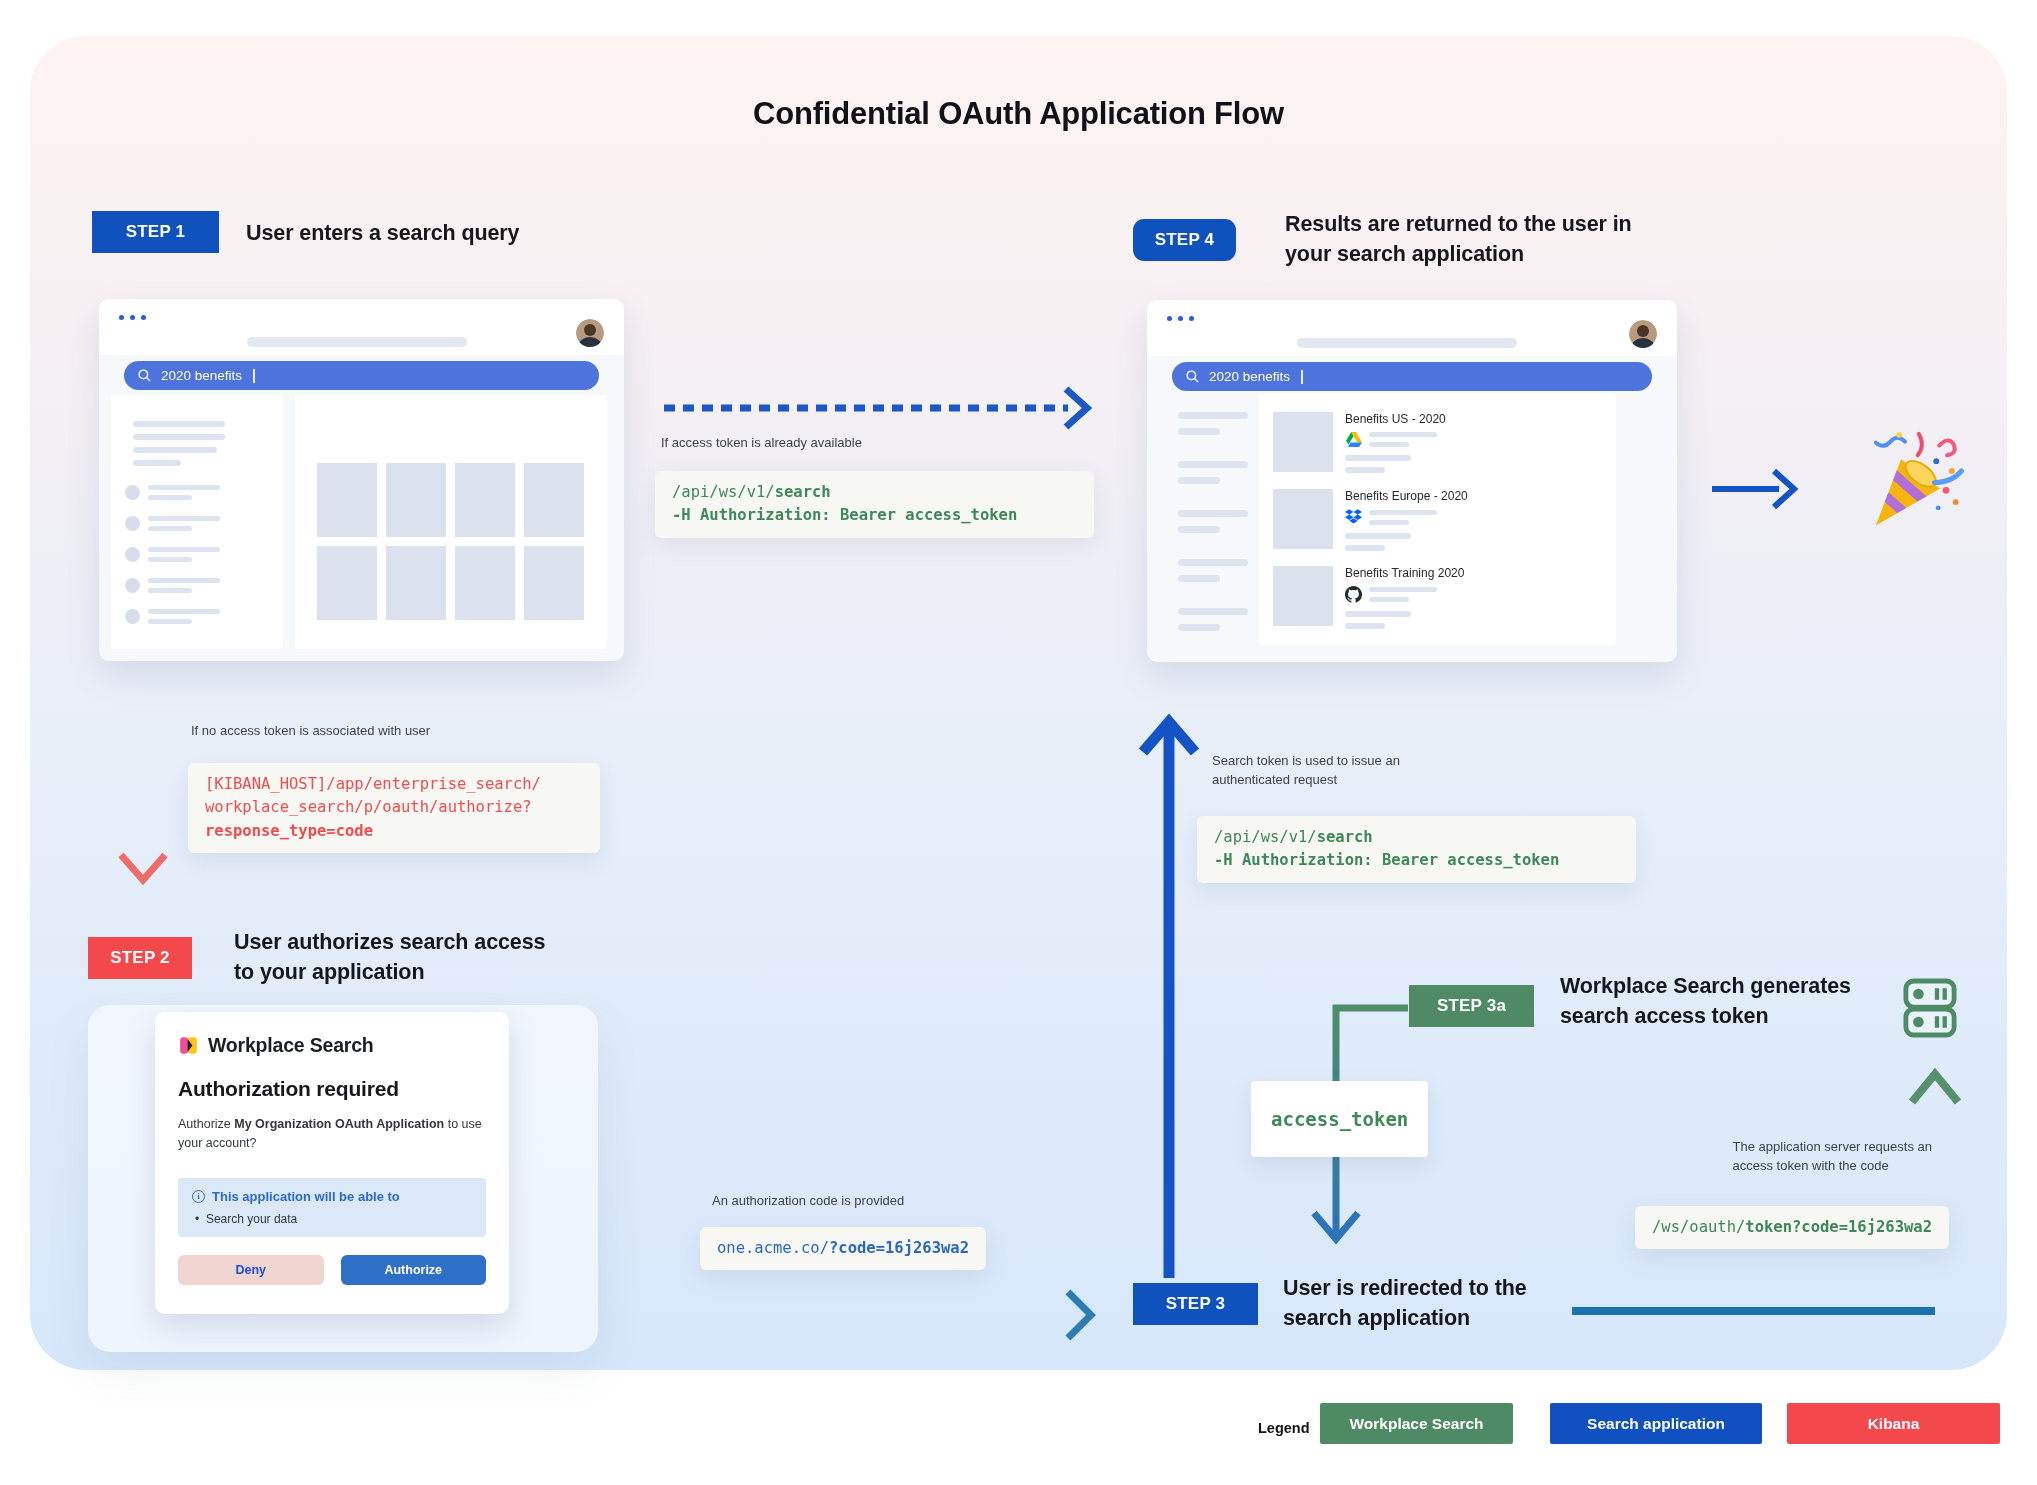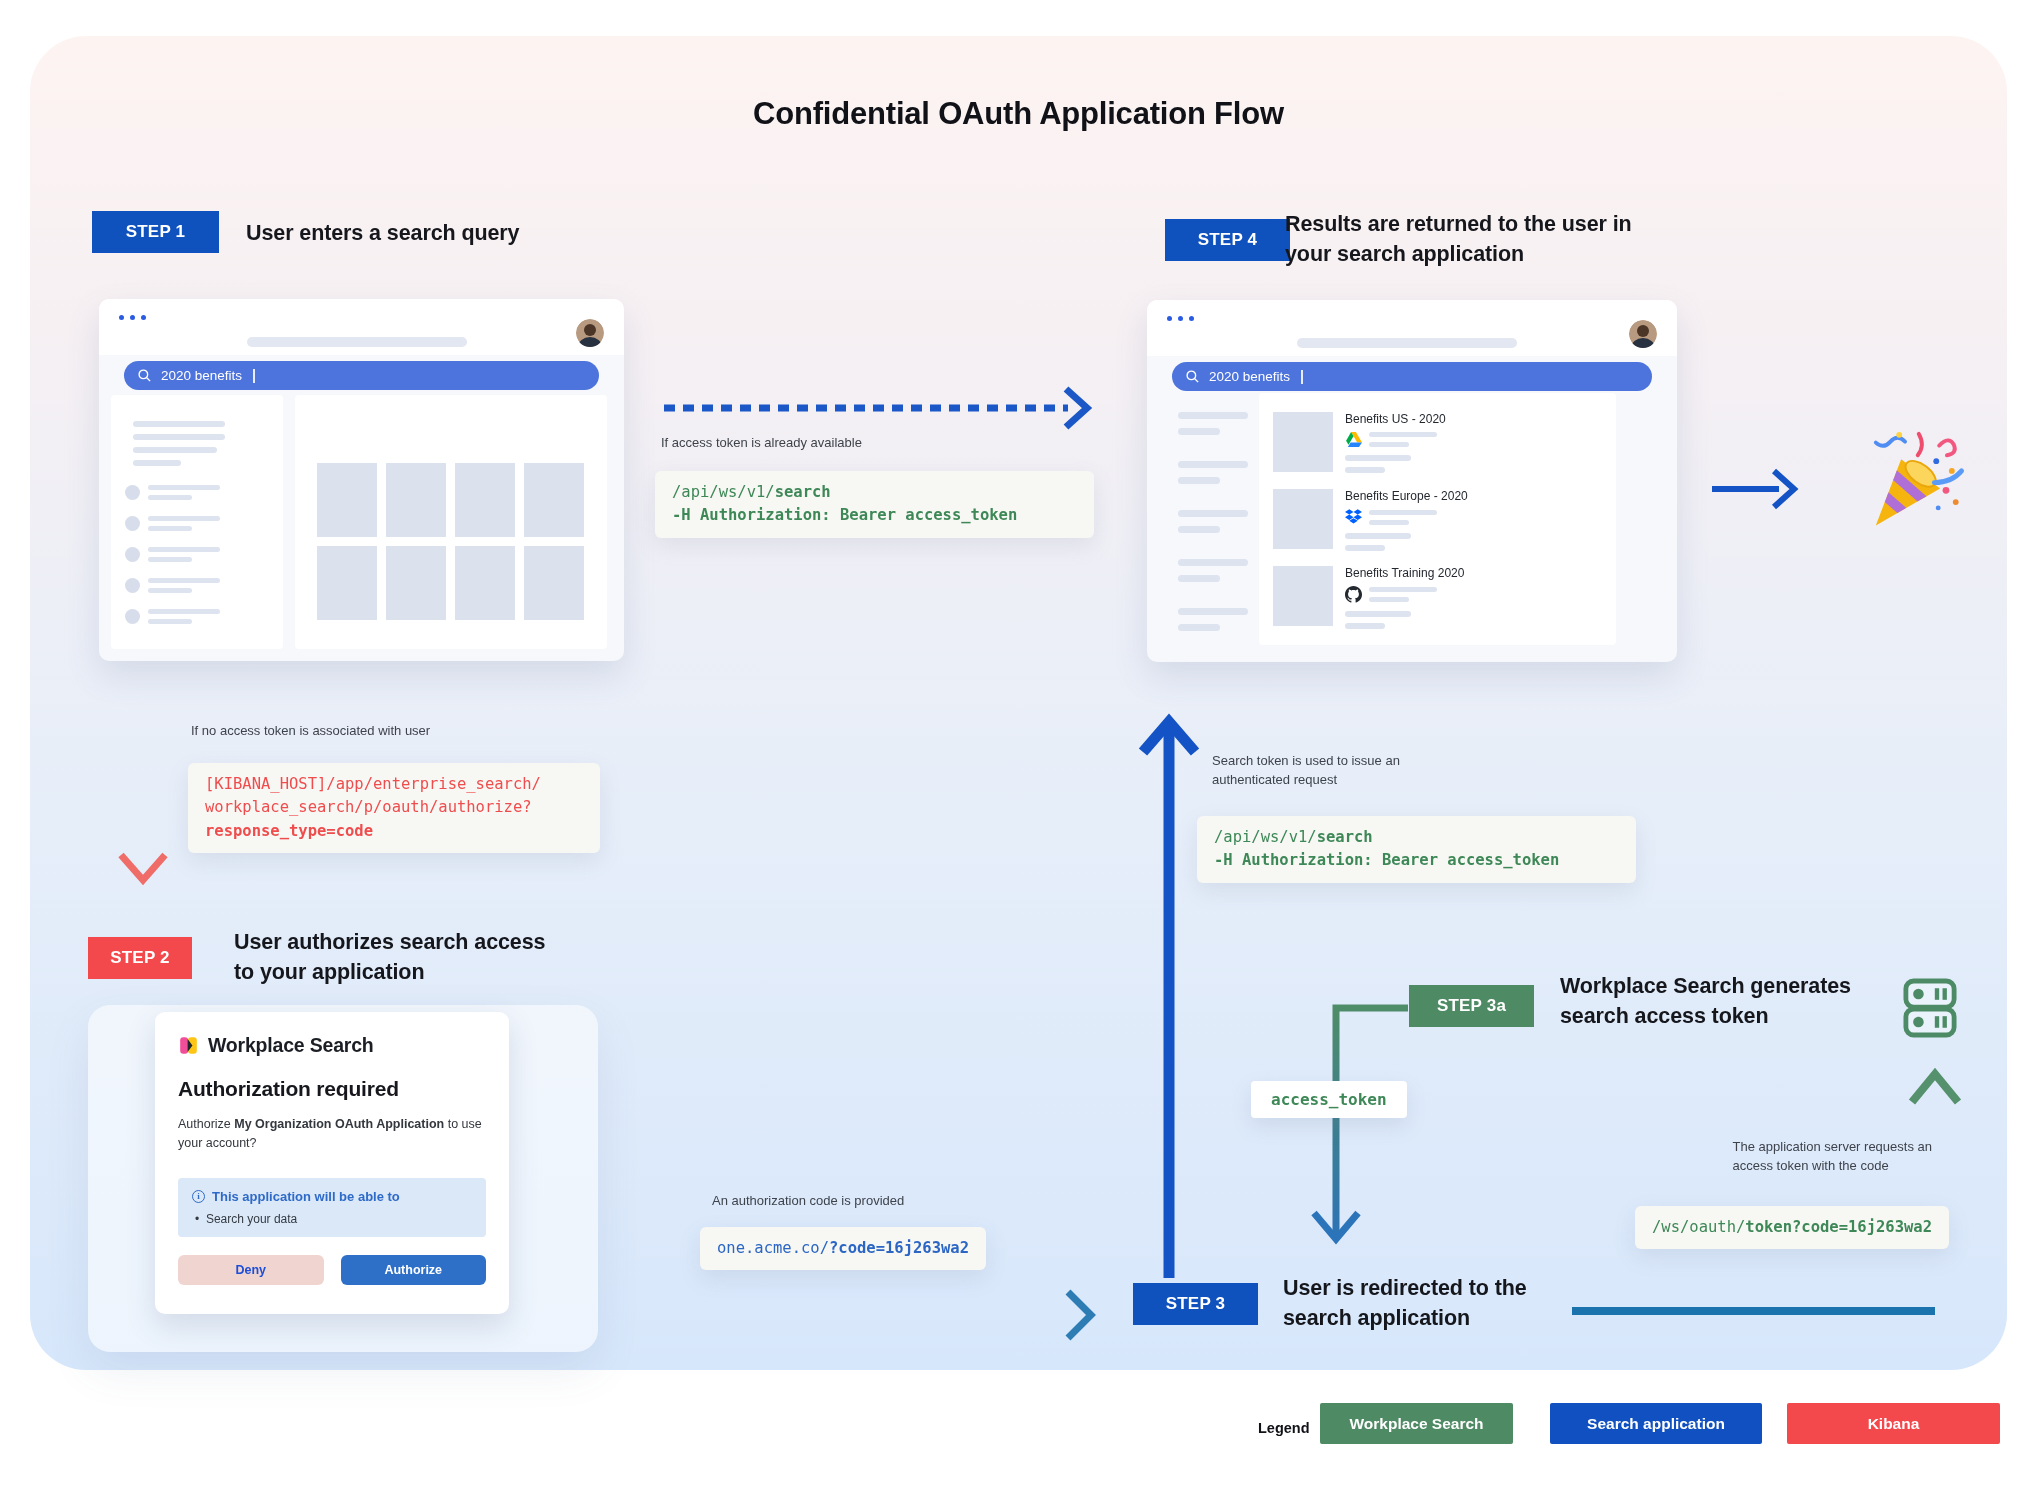--- a/index.html
+++ b/index.html
@@ -281,32 +281,32 @@
     <rect x="3" y="3" width="50" height="27" rx="8" fill="#eaf3fb" stroke="#4d8b66" stroke-width="5"></rect>
     <rect x="3" y="32" width="50" height="27" rx="8" fill="#eaf3fb" stroke="#4d8b66" stroke-width="5"></rect>
     <circle cx="16" cy="16.5" r="5.5" fill="#4d8b66"></circle>
       <rect x="33" y="10.5" width="4.5" height="12" fill="#4d8b66"></rect>
       <rect x="41" y="10.5" width="4.5" height="12" fill="#4d8b66"></rect>
     <circle cx="16" cy="45.5" r="5.5" fill="#4d8b66"></circle>
       <rect x="33" y="39.5" width="4.5" height="12" fill="#4d8b66"></rect>
       <rect x="41" y="39.5" width="4.5" height="12" fill="#4d8b66"></rect>
   </svg>
 
-  <div class="abs" style="left:1251px;top:1081px;background:#ffffff;border-radius:4px;padding:9px 20px;box-shadow:0 8px 20px rgba(110,120,150,.15);font-family:'DejaVu Sans Mono',monospace;font-size:16px;">
+  <div class="abs" style="left:1251px;top:1081px;background:#ffffff;border-radius:4px;padding:27px 20px;box-shadow:0 8px 20px rgba(110,120,150,.15);font-family:'DejaVu Sans Mono',monospace;font-size:19px;">
     <span class="c-green bold">access_token</span>
   </div>
 
   <div class="abs ann" style="right:105px;top:1138px;text-align:left;">
     <span>The application server requests an</span><br><span>access token with the code</span>
   </div>
   <div class="abs codebox" style="right:88px;top:1206px;">
     <span class="c-green">/ws/oauth/</span><span class="c-green bold">token?code=16j263wa2</span>
   </div>
 
-  <div class="abs badge blue" style="left:1165px;top:219px;width:125px;">STEP 4</div>
+  <div class="abs badge blue" style="left:1133px;top:219px;width:103px;border-radius:11px;">STEP 4</div>
   <div class="abs step-heading" style="left:1285px;top:210px;">
     <span>Results are returned to the user in</span><br><span>your search application</span>
   </div>
 
   <div class="abs browser" style="left:1131px;top:300px;width:530px;height:362px;">
     <div class="btop">
       <div class="dots">
           <i></i>
           <i></i>
           <i></i>

